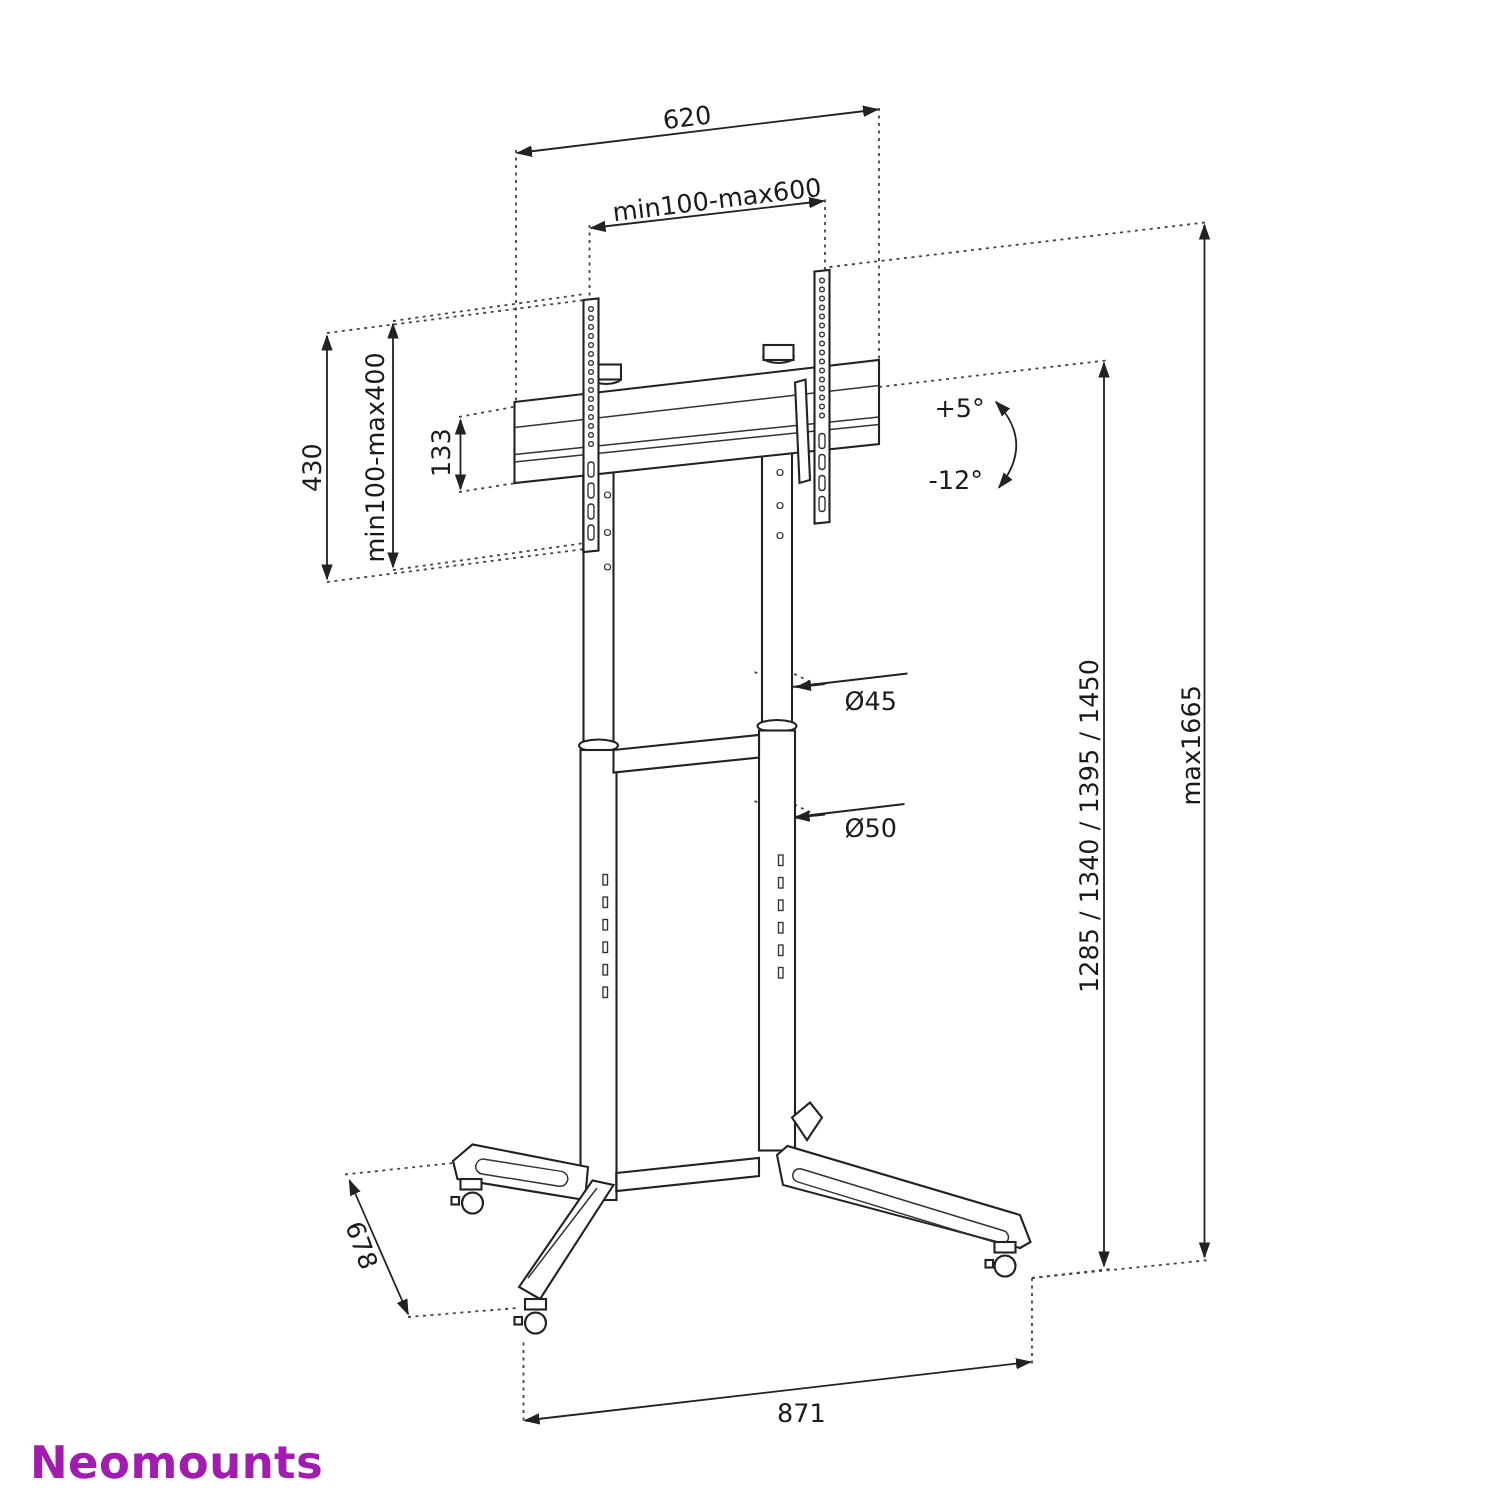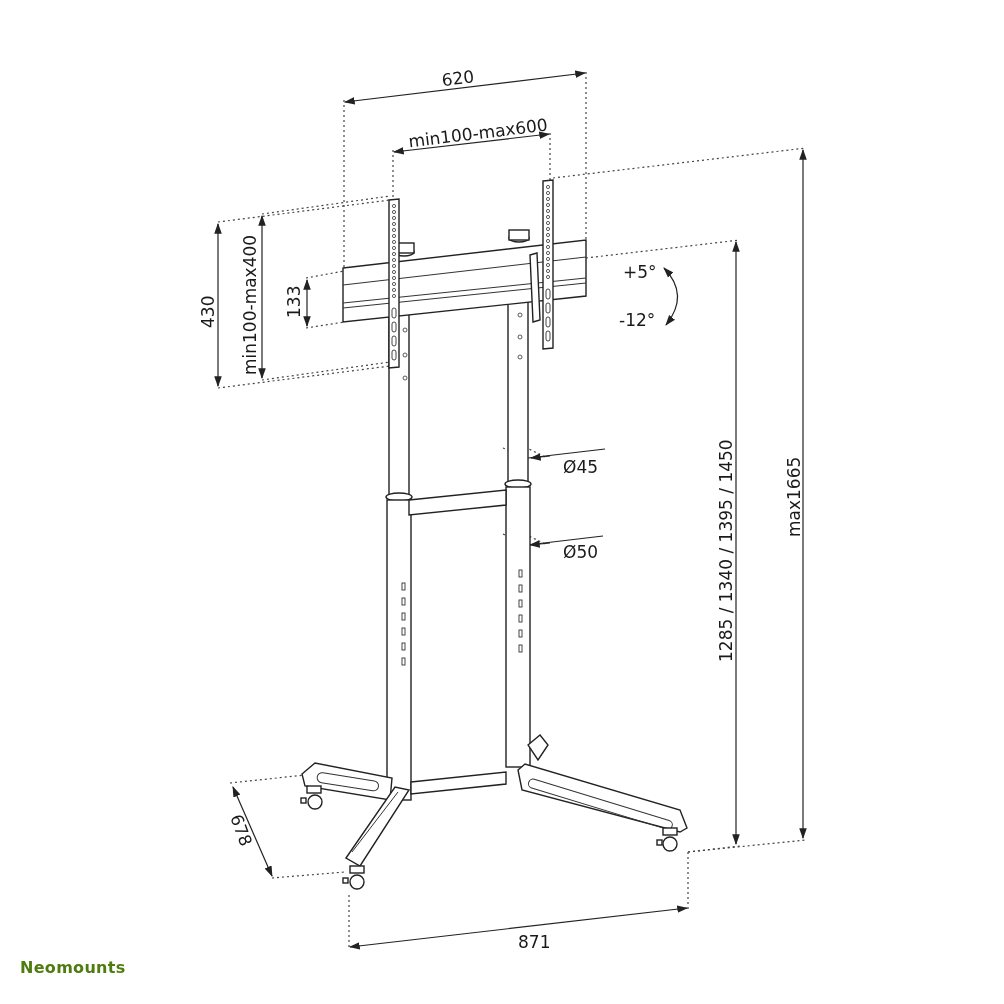--- a/index.html
+++ b/index.html
@@ -7,21 +7,21 @@
          font-family: "DejaVu Sans", sans-serif; }
   #diagram { position: absolute; left: 0; top: 0; width: 1004px; height: 1004px; }
   .part { fill: #ffffff; stroke: #222; stroke-width: 1.4; }
   .thin { fill: none; stroke: #333; stroke-width: 1; }
   .dot  { fill: none; stroke: #444; stroke-width: 1.2; stroke-dasharray: 2 3; }
   .dim  { fill: none; stroke: #222; stroke-width: 1.2; }
   .hole { fill: #fff; stroke: #333; stroke-width: 0.8; }
   .slot { fill: #fff; stroke: #333; stroke-width: 0.9; }
   .lbl  { font-family: "DejaVu Sans", sans-serif; font-size: 17px; fill: #1a1a1a; }
   .brand { position: absolute; left: 20px; top: 958px; font-family: "DejaVu Sans", sans-serif;
-           font-size: 16px; font-weight: bold; color: #4d7c0f; letter-spacing: 0.3px; }
+           font-size: 30px; font-weight: bold; color: #a21caf; letter-spacing: 0.3px; }
 </style>
 </head>
 <body>
 
 <svg id="diagram" viewBox="0 0 1004 1004" xmlns="http://www.w3.org/2000/svg">
   <defs>
     <marker id="arr" viewBox="0 0 10 10" refX="9" refY="5" markerWidth="9" markerHeight="9" orient="auto-start-reverse">
       <path d="M0,1.5 L10,5 L0,8.5 z" fill="#222"></path>
     </marker>
   </defs>

